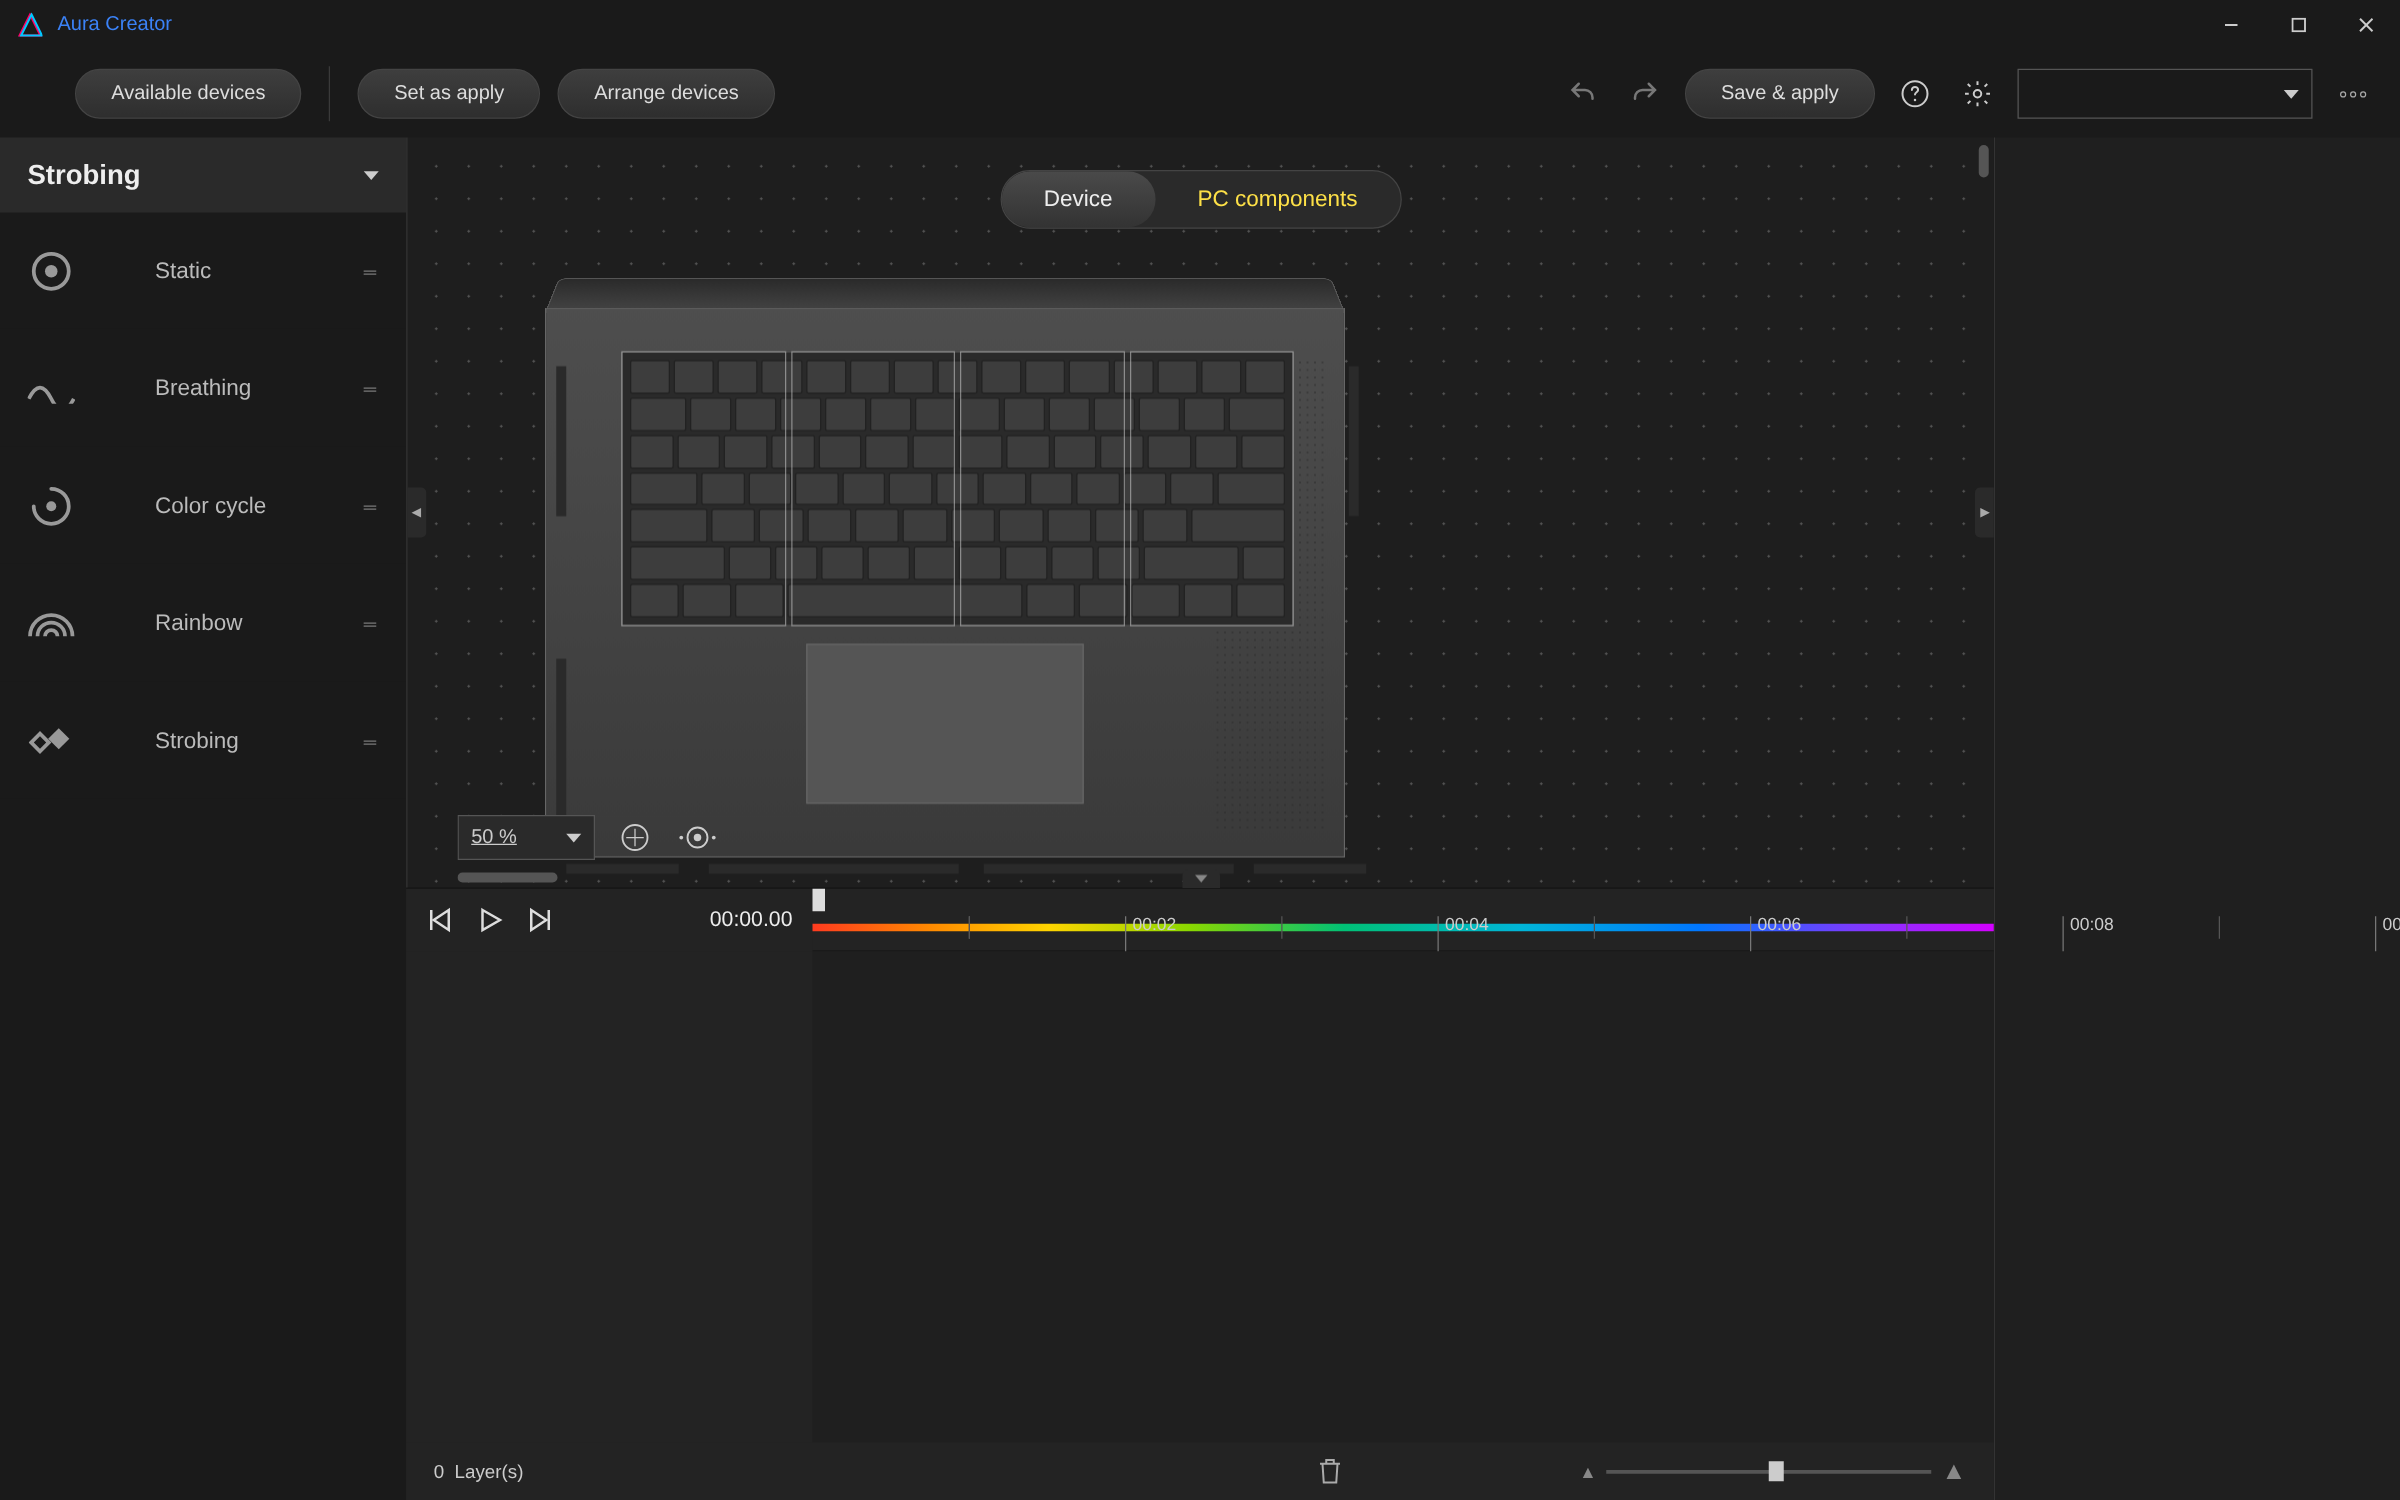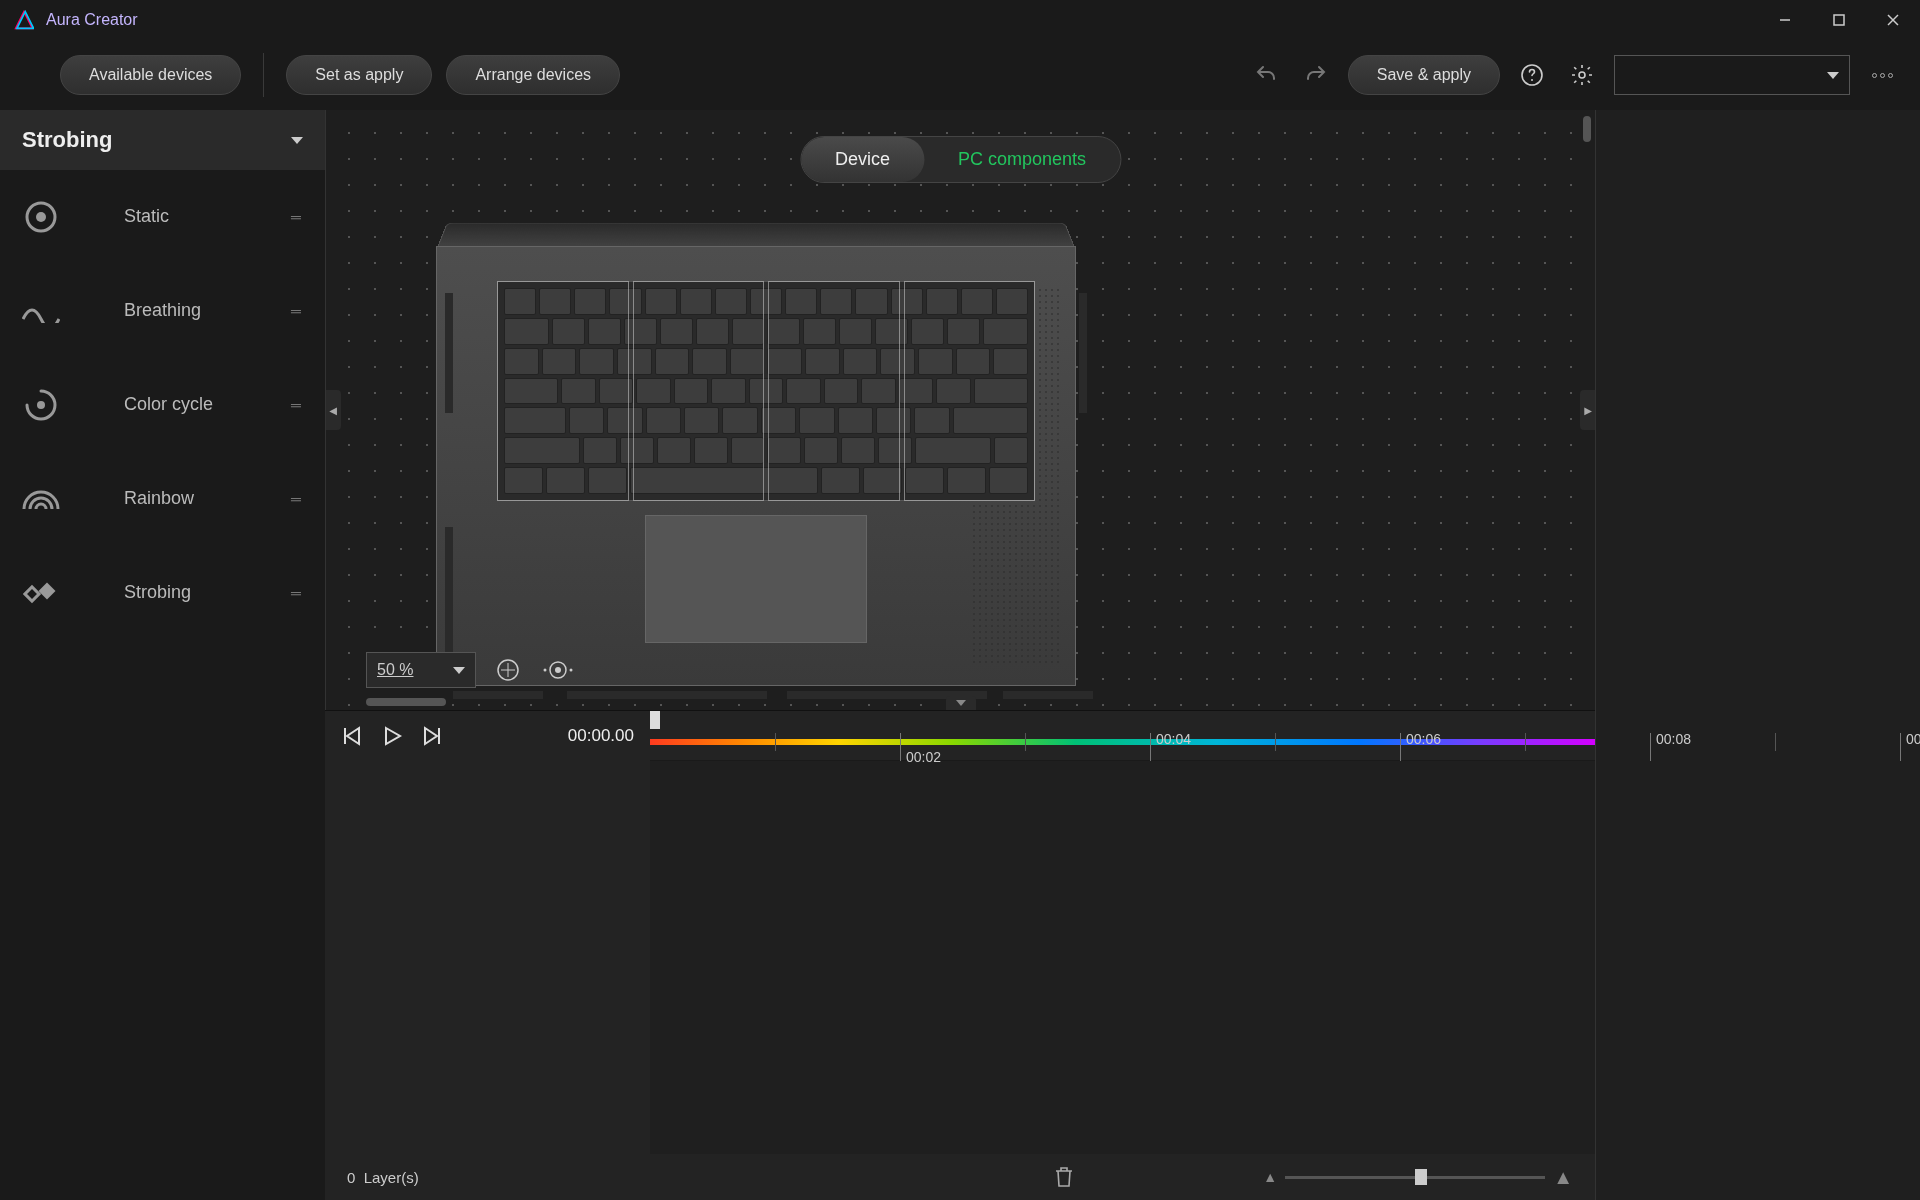--- a/index.html
+++ b/index.html
@@ -1,21 +1,21 @@
 <!DOCTYPE html>
 <html><head>
 <meta charset="utf-8">
 <style>
 * { margin:0; padding:0; box-sizing:border-box; font-family:"Segoe UI",Arial,sans-serif; user-select:none; }
 html,body{ width:1920px; height:1200px; background:#1a1a1a; color:#ccc; overflow:hidden; }
 
 
 .titlebar{ height:40px; display:flex; align-items:center; padding:0 0 0 14px; background:#1a1a1a; }
 .logo{ width:20px; height:20px; margin-right:12px; }
-.title{ font-size:16px; color:#c4b5fd; flex:0 0 auto; }
+.title{ font-size:16px; color:#3b82f6; flex:0 0 auto; }
 .titlebar-spacer{ flex:1; }
 .win-btn{ width:54px; height:40px; display:flex; align-items:center; justify-content:center; color:#ccc; }
 
 
 .toolbar{ height:70px; display:flex; align-items:center; padding:0 20px 0 60px; gap:14px; background:#1a1a1a; }
 .pill-btn{ height:40px; padding:0 28px; border-radius:20px; background:linear-gradient(#3e3e3e,#2e2e2e); color:#ddd; font-size:16px; display:flex; align-items:center; border:1px solid #444; }
 .vsep{ width:1px; height:44px; background:#3a3a3a; margin:0 8px; }
 .tool-spacer{ flex:1; }
 .icon-btn{ width:36px; height:36px; display:flex; align-items:center; justify-content:center; color:#888; border-radius:4px; }
 .icon-btn.enabled{ color:#ddd; }
@@ -37,21 +37,21 @@
 
 
 .canvas-wrap{ flex:1; display:flex; flex-direction:column; position:relative; background:#1e1e1e; min-width:0;}
 .canvas{ flex:1; position:relative; overflow:hidden;
   background-image:radial-gradient(circle,#555 1px,transparent 1px);
   background-size:26px 26px;
   background-position:10px 10px;
   border-left:1px solid #333;
 }
 .view-toggle{ position:absolute; top:26px; left:50%; transform:translateX(-50%); display:flex; background:#2a2a2a; border-radius:26px; overflow:hidden; border:1px solid #444;}
-.view-toggle div{ padding:12px 34px; font-size:18px; color:#22c55e; }
+.view-toggle div{ padding:12px 34px; font-size:18px; color:#fde047; }
 .view-toggle .active{ background:linear-gradient(#4a4a4a,#333); border-radius:26px; color:#eee; }
 
 .laptop{ position:absolute; top:100px; left:110px; width:640px; height:450px; }
 .lid{ width:640px; height:40px; background:linear-gradient(#2a2a2a,#444); border-radius:6px 6px 0 0; transform:perspective(800px) rotateX(45deg); transform-origin:bottom; border:1px solid #555;}
 .base{ width:640px; height:440px; background:linear-gradient(#4e4e4e,#3a3a3a); border:1px solid #666; position:relative; margin-top:-4px;}
 .kbwell{ position:absolute; top:34px; left:60px; right:40px; height:220px; background:#2a2a2a; border:1px solid #555;}
 .kb-zones{ position:absolute; top:34px; left:60px; right:40px; height:220px; display:flex; gap:4px;}
 .kb-zones div{ flex:1; border:1px solid rgba(220,220,220,0.5);}
 .keys{ position:absolute; inset:6px; display:flex; flex-direction:column; gap:3px;}
 .krow{ flex:1; display:flex; gap:3px;}
@@ -426,21 +426,21 @@
                 <polygon points="4,3 4,19 16,11" fill="none" stroke="#ddd" stroke-width="2"></polygon>
                 <line x1="18" y1="3" x2="18" y2="19" stroke="#ddd" stroke-width="2"></line>
               </svg>
             <div class="tcode">00:00.00</div>
           </div>
           <div class="tl-ruler">
             <div class="playhead"></div>
             <div class="gradient-bar"></div>
             <div id="ticks">
                 <div class="tick major" style="left: 250px;"></div>
-                <div class="tick-label" style="left: 250px; margin-top: 18px;">00:02</div>
+                <div class="tick-label" style="left: 250px;">00:02</div>
                 <div class="tick" style="left: 125px;"></div>
                 <div class="tick major" style="left: 500px;"></div>
                 <div class="tick-label" style="left: 500px;">00:04</div>
                 <div class="tick" style="left: 375px;"></div>
                 <div class="tick major" style="left: 750px;"></div>
                 <div class="tick-label" style="left: 750px;">00:06</div>
                 <div class="tick" style="left: 625px;"></div>
                 <div class="tick major" style="left: 1000px;"></div>
                 <div class="tick-label" style="left: 1000px;">00:08</div>
                 <div class="tick" style="left: 875px;"></div>

